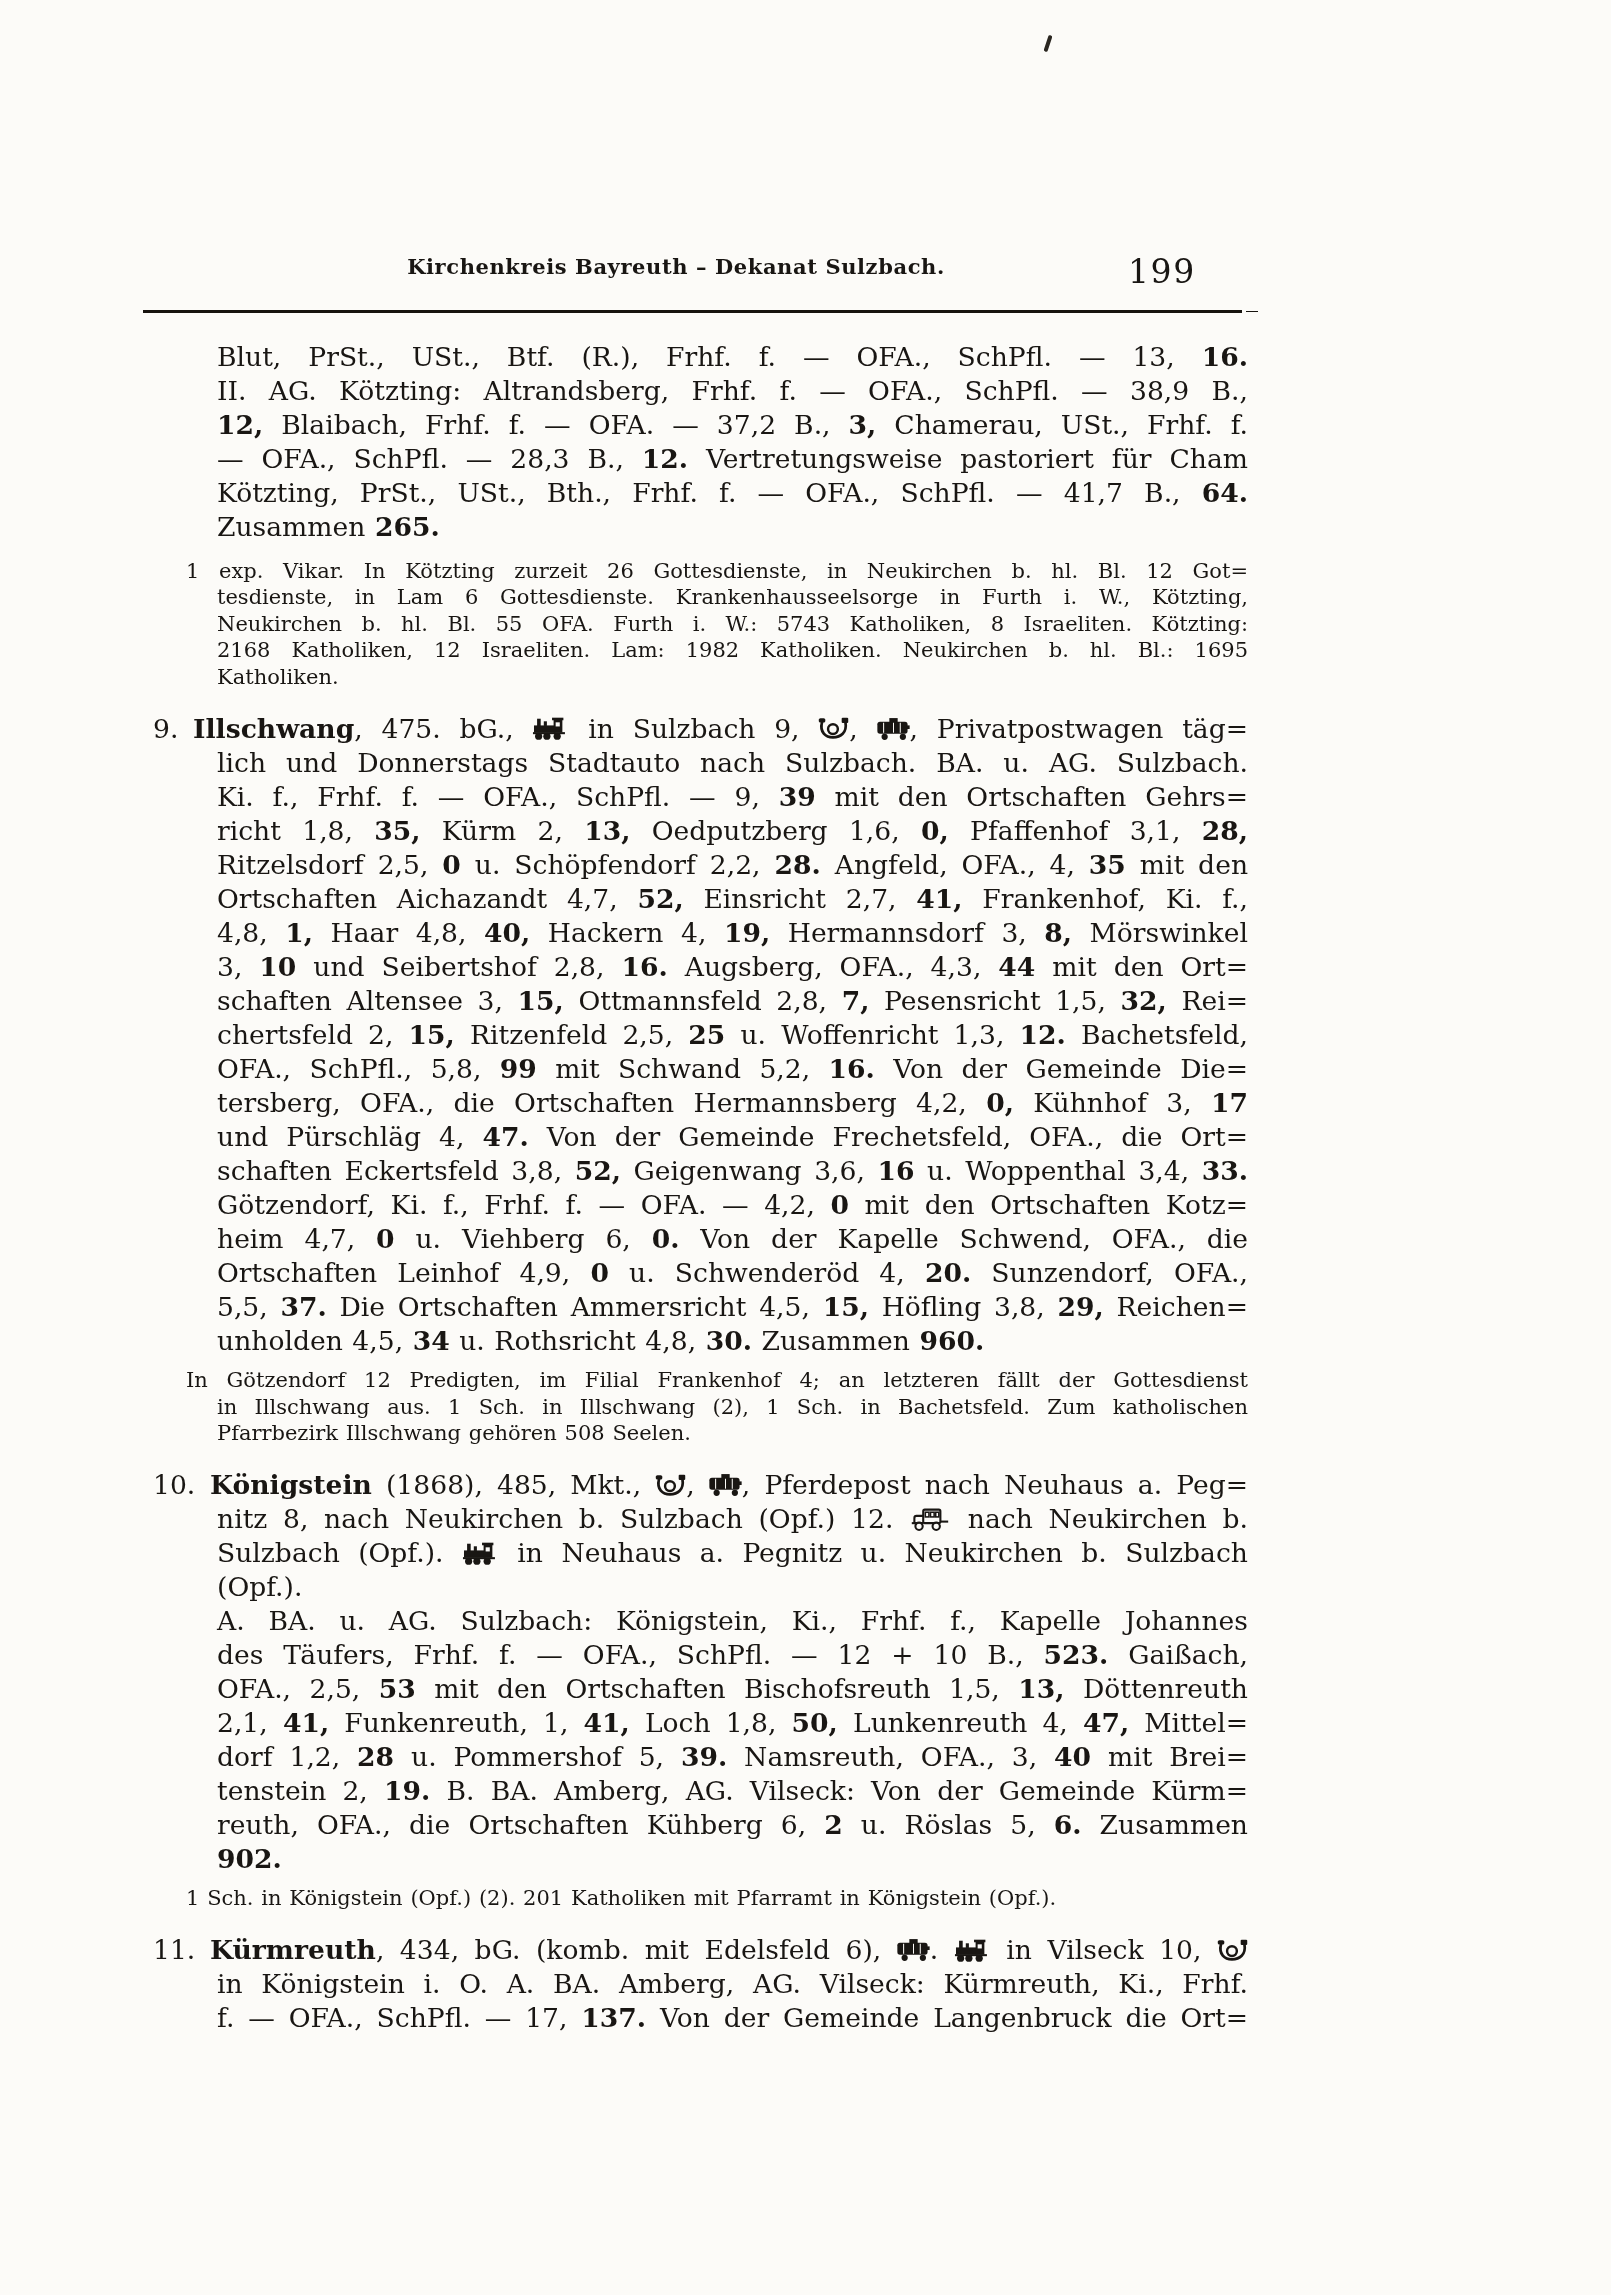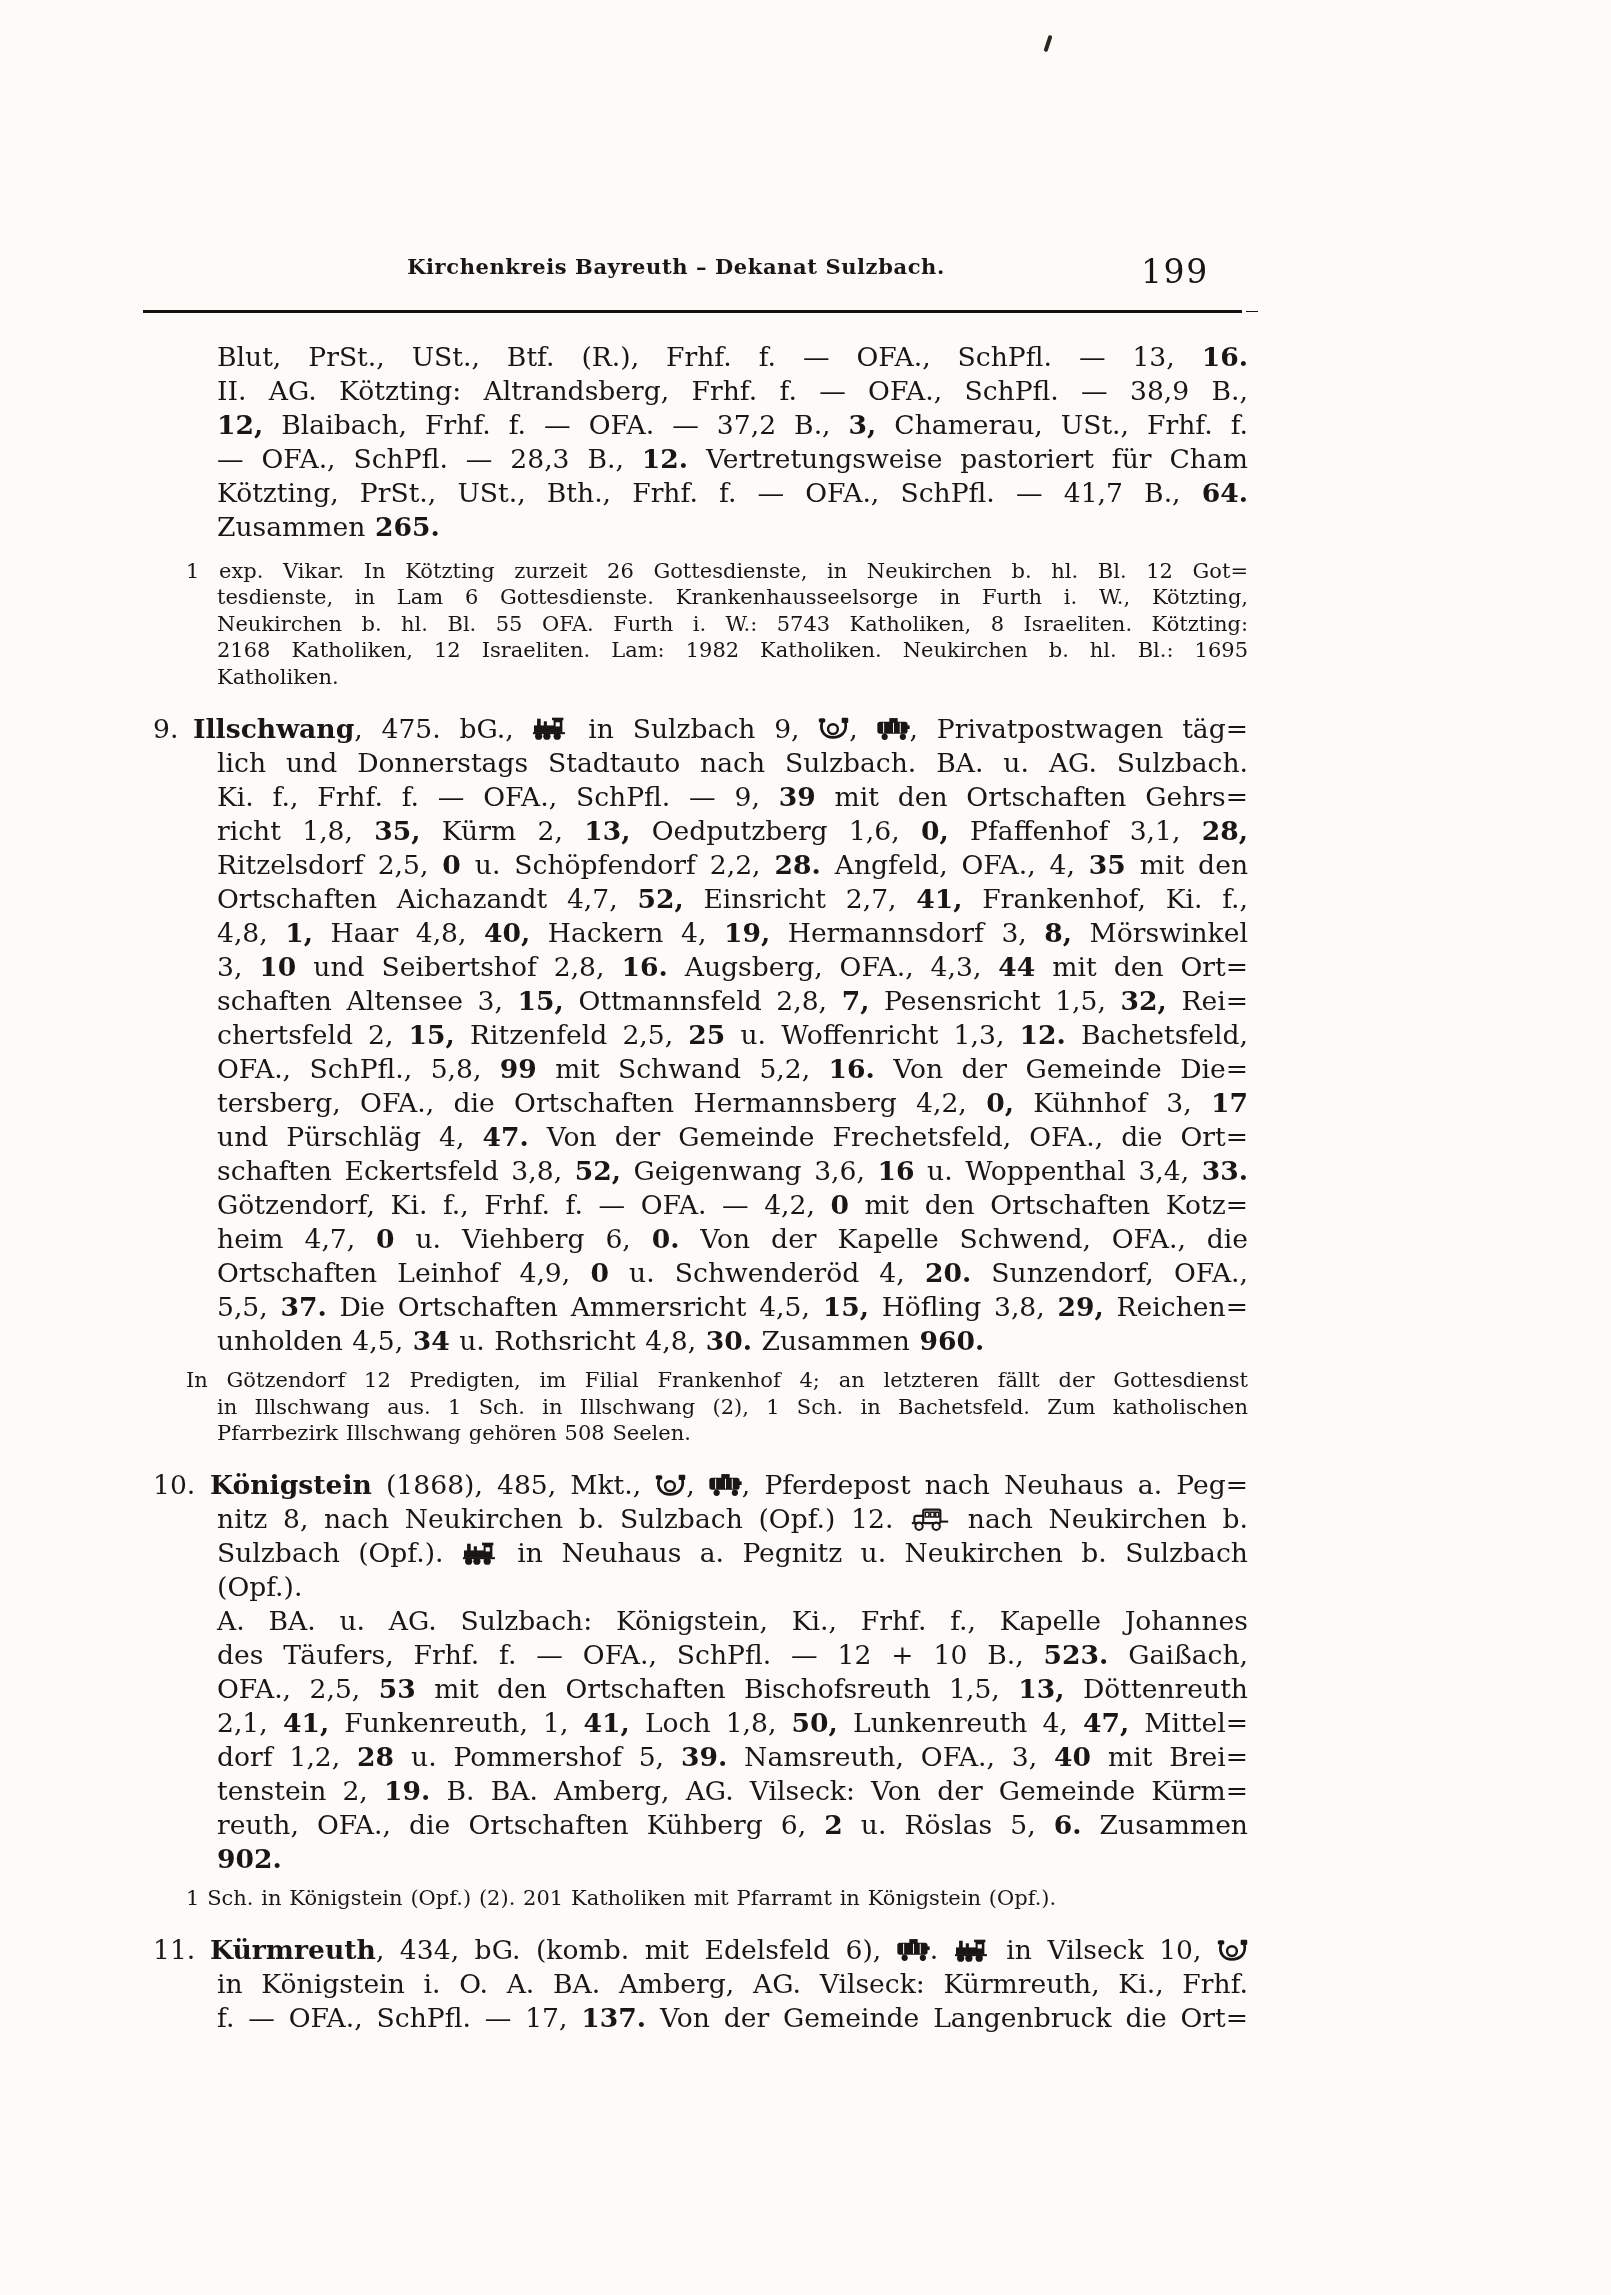--- a/index.html
+++ b/index.html
@@ -7,21 +7,21 @@
     position:relative; width:1612px; height:2295px;
     background:#fcfbf8; color:#191613; overflow:hidden;
     font-family:"DejaVu Serif", serif;
   }
   
   .header { position:absolute; top:254px; left:217px; width:1031px; height:51px; }
   .header-title {
     display:block; text-align:center; padding-right:113px;
     font-size:21px; font-weight:600; letter-spacing:0.6px; white-space:nowrap;
   }
-  .page-number { position:absolute; right:39px; top:-2.3px; font-size:33px; letter-spacing:1.7px; }
+  .page-number { position:absolute; right:52px; top:-2.3px; font-size:33px; letter-spacing:1.7px; }
   .rule { position:absolute; top:310px; left:143px; width:1099px; height:2.8px; background:#17130e; }
   .rule:after{ content:""; position:absolute; right:-16px; top:0.6px; width:12.5px; height:1.7px; background:#17130e; }
   
   .artifact { position:absolute; left:1046px; top:35px; width:4px; height:17px;
     background:#2a2620; transform:rotate(18deg); border-radius:1.7px; }
   
   .textblock { position:absolute; top:340px; left:217px; width:1031px; }
   .block { margin:0; }
   .footnote { margin-top:13.6px; }
   .entry { margin-top:21.5px; position:relative; }

